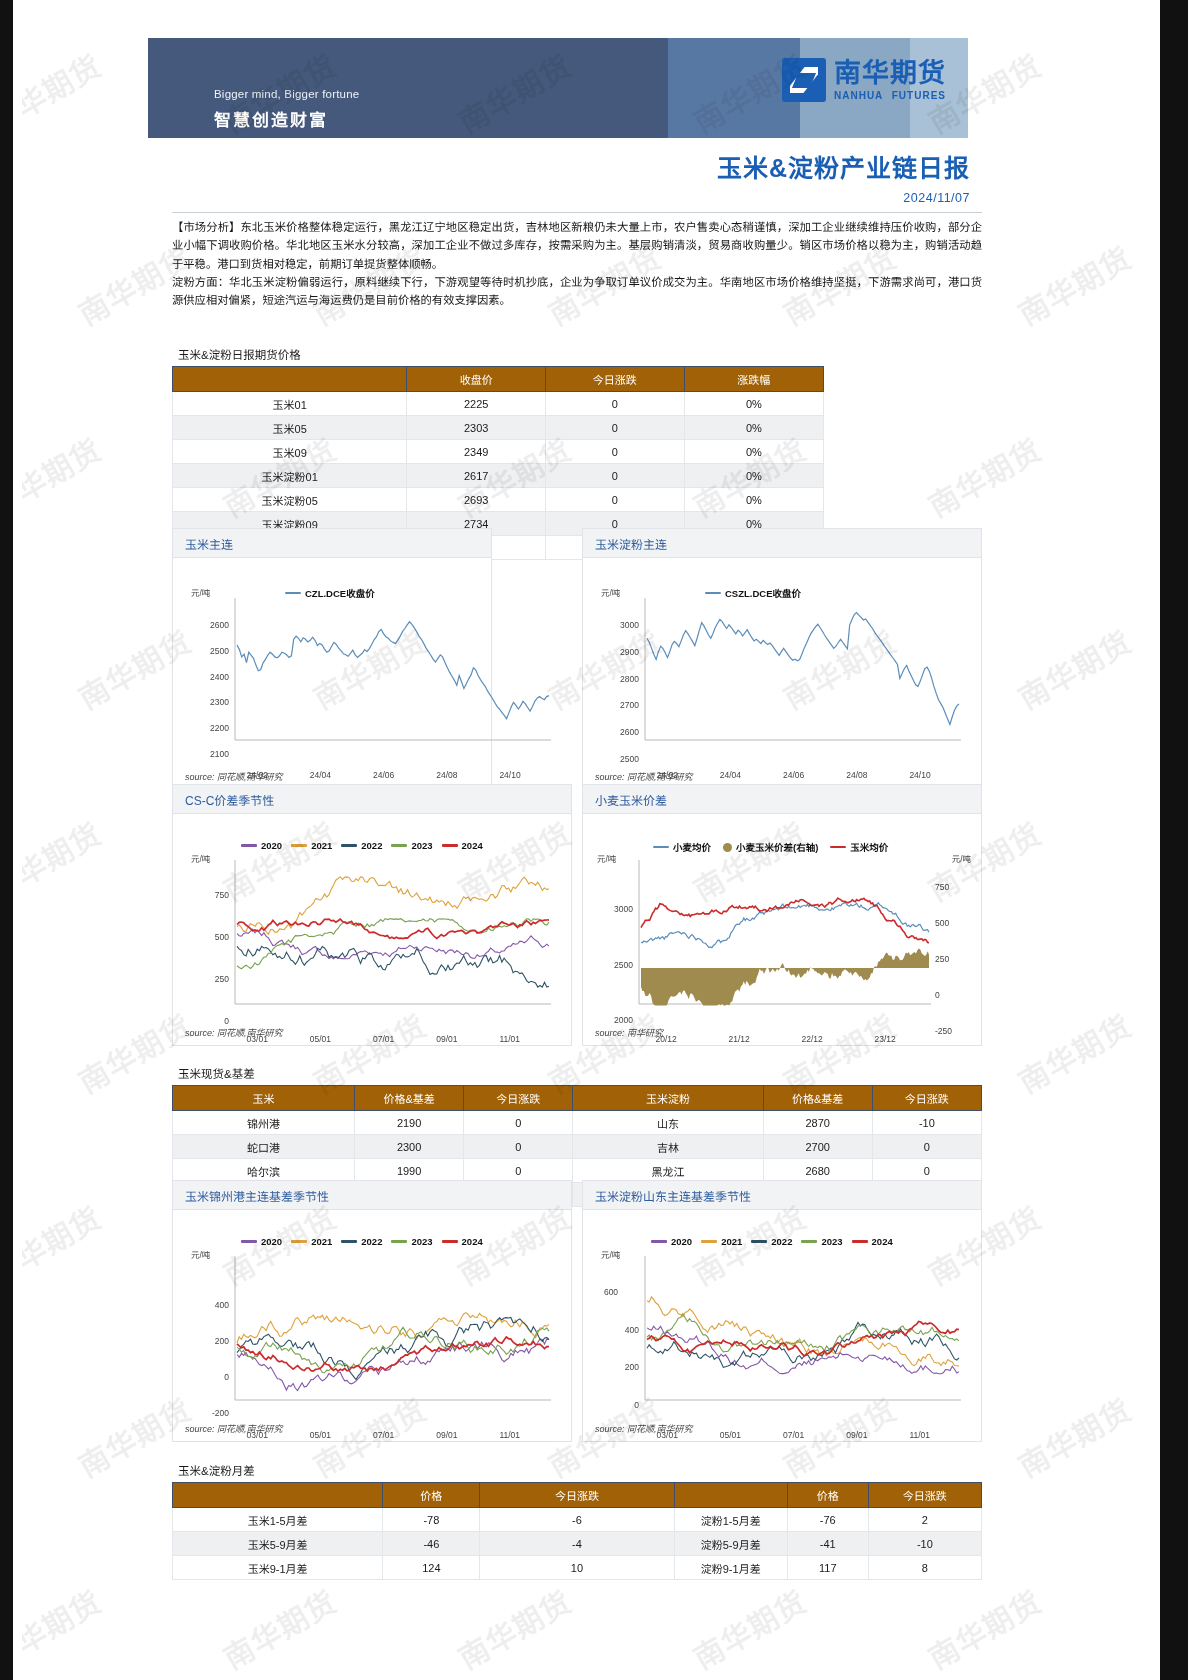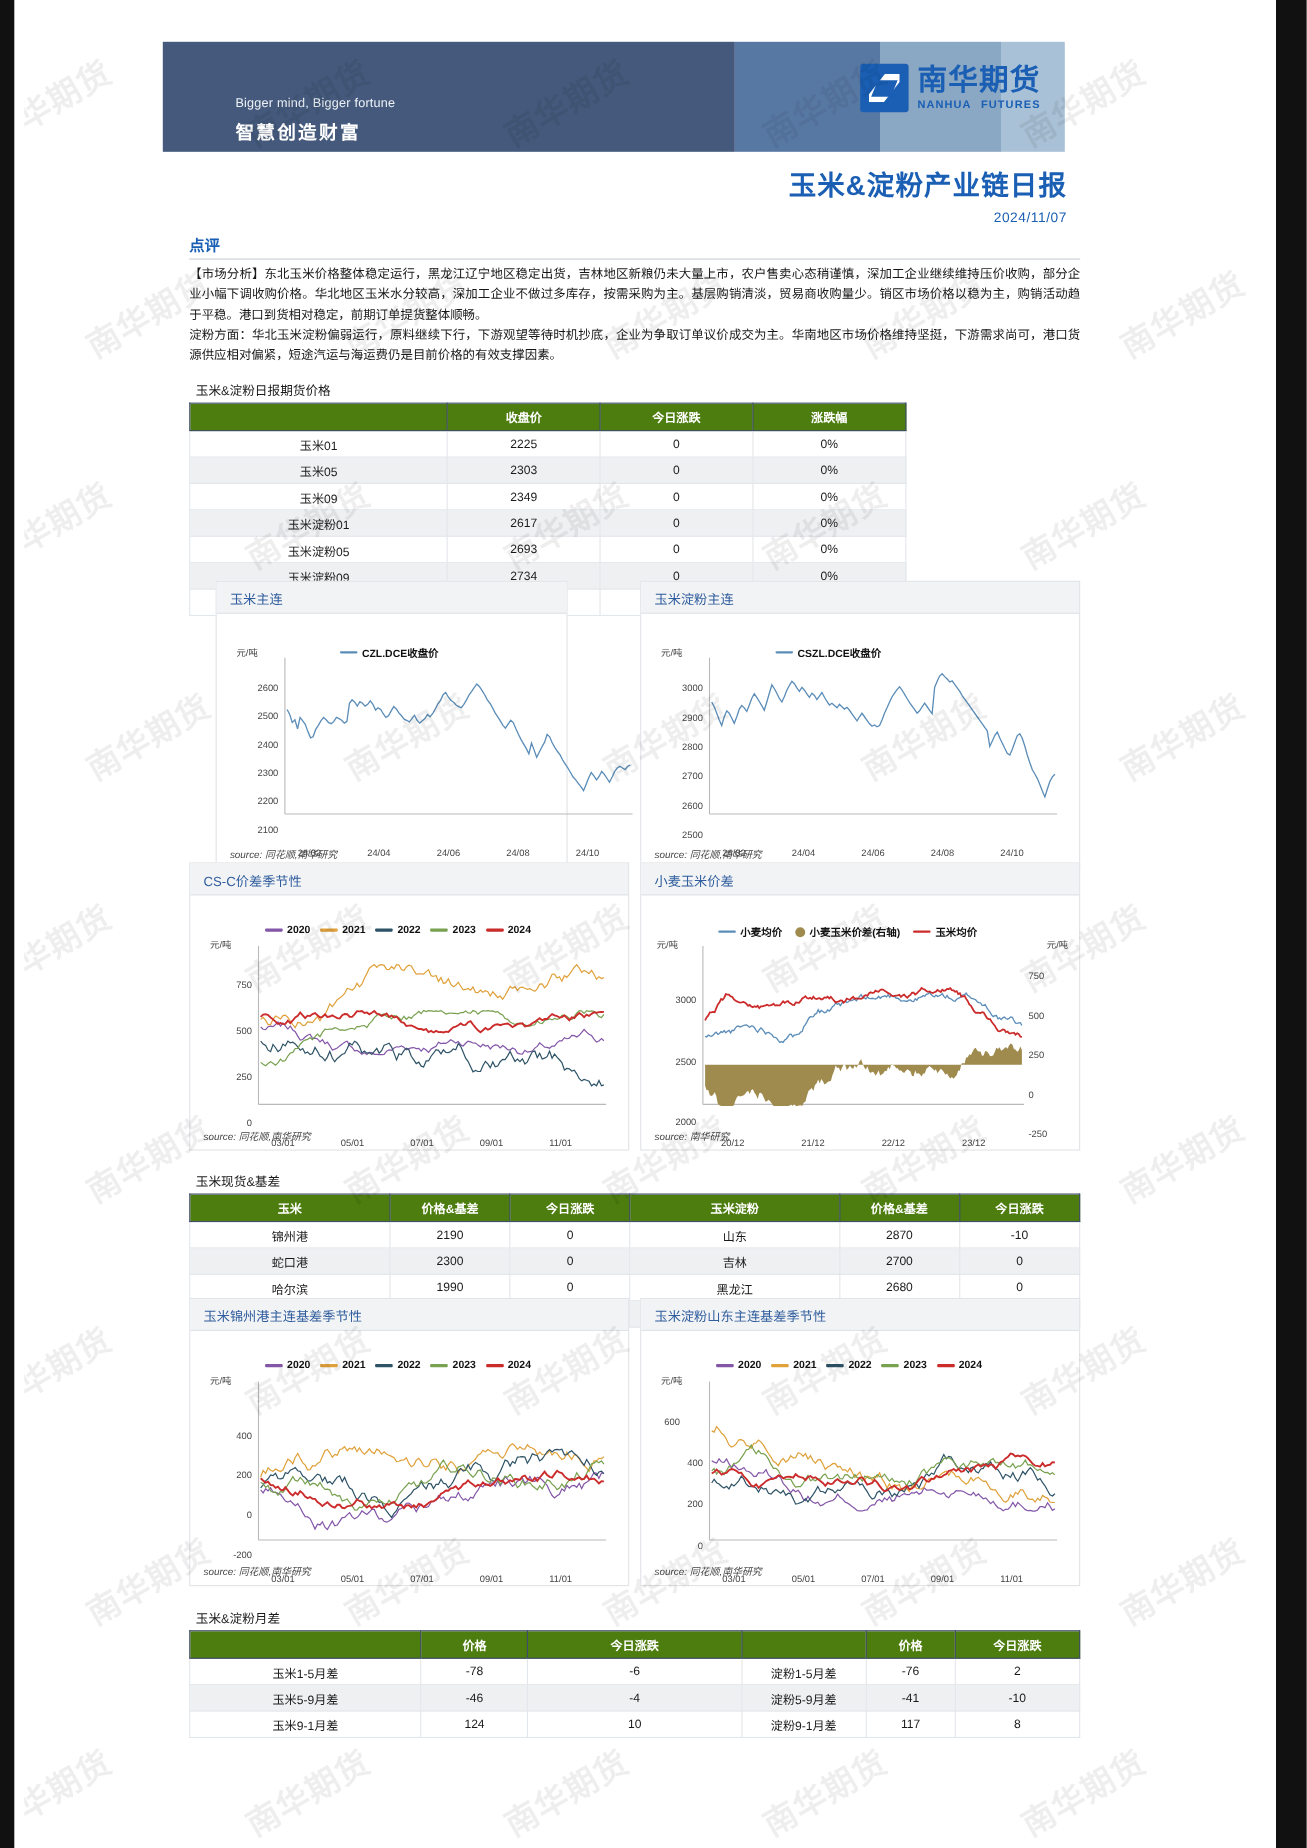--- a/index.html
+++ b/index.html
@@ -73,21 +73,21 @@
     font-size:11.3px;line-height:1.62;color:#161616;text-align:justify;
     font-family:"Liberation Sans","DejaVu Sans",sans-serif;
   }
 
   
   .cap{font-size:11.5px;color:#1a1a1a;margin:0 0 4px 6px;}
 
   
   .tbl{width:100%;border-collapse:collapse;table-layout:fixed;}
   .tbl th{
-    background:#4d7c0f;color:#fff;font-size:11px;font-weight:700;
+    background:#a16207;color:#fff;font-size:11px;font-weight:400;
     height:22px;text-align:center;border:1px solid #3f4e68;
   }
   .tbl td{
     font-size:11px;text-align:center;height:21px;border:1px solid #e3e6ea;color:#1a1a1a;
   }
   .tbl tr:nth-child(odd) td{background:#ffffff;}
   .tbl tr:nth-child(even) td{background:#eef0f2;}
 
   .tblbox{position:absolute;z-index:3;}
 
@@ -195,21 +195,20 @@
       </div>
     </div>
   </div>
 
   <div class="title-block">
     <div class="rpt-title">玉米&amp;淀粉产业链日报</div>
     <div class="rpt-date">2024/11/07</div>
   </div>
 
   <div class="comment">
-    <div class="comment-h">点评</div>
     <div class="comment-rule"></div>
     <div class="comment-p">【市场分析】东北玉米价格整体稳定运行，黑龙江辽宁地区稳定出货，吉林地区新粮仍未大量上市，农户售卖心态稍谨慎，深加工企业继续维持压价收购，部分企业小幅下调收购价格。华北地区玉米水分较高，深加工企业不做过多库存，按需采购为主。基层购销清淡，贸易商收购量少。销区市场价格以稳为主，购销活动趋于平稳。港口到货相对稳定，前期订单提货整体顺畅。</div>
     <div class="comment-p">淀粉方面：华北玉米淀粉偏弱运行，原料继续下行，下游观望等待时机抄底，企业为争取订单议价成交为主。华南地区市场价格维持坚挺，下游需求尚可，港口货源供应相对偏紧，短途汽运与海运费仍是目前价格的有效支撑因素。</div>
   </div>
 
   <div class="tblbox" style="left:150px;top:346px;width:652px;">
     <div class="cap">玉米&amp;淀粉日报期货价格</div>
     <table class="tbl">
       <colgroup>
           <col style="width:36%">
@@ -265,21 +264,21 @@
           <tr>
             <td>小麦均价</td>
             <td>2462</td>
             <td>-2</td>
             <td>-0.08%</td>
           </tr>
         </tbody>
     </table>
   </div>
 
-  <div class="card" style="left:150px;top:528px;width:320px;height:262px;margin-left:24px;">
+  <div class="card" style="left:150px;top:528px;width:320px;height:262px;">
     <div class="card-hd">玉米主连</div>
     <div class="card-bd">
       <div class="axis-unit" style="left:18px;top:28px;">元/吨</div>
       <div class="legend" style="left:112px;top:28px;">
         <div class="lg">
           <span class="ln" style="background:#5b8db8"></span>
           <span>CZL.DCE收盘价</span>
         </div>
       </div>
       <div id="cm-y">

